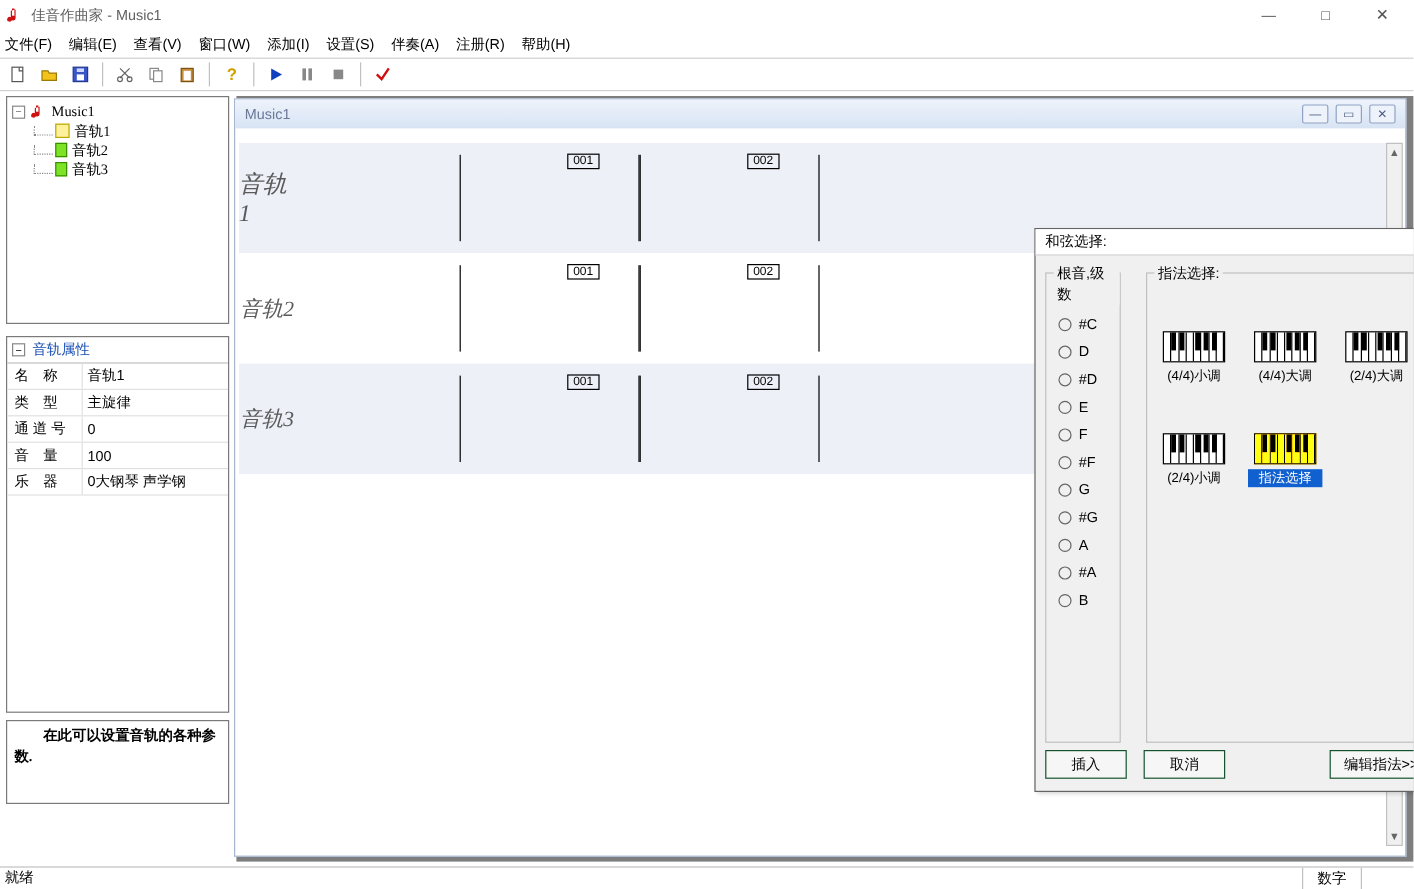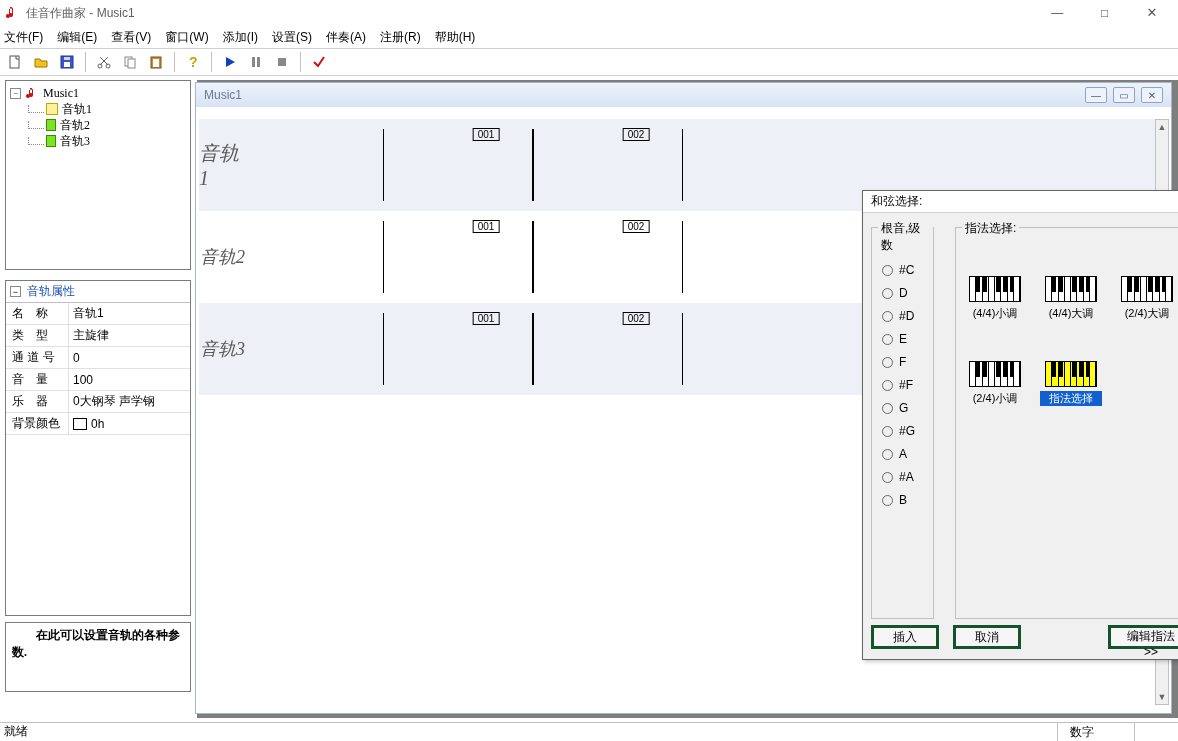--- a/index.html
+++ b/index.html
@@ -90,24 +90,24 @@
   .fin-grid { padding:14px 8px 8px 8px; display:flex; flex-wrap:wrap; gap:6px 14px; }
   .fin-item { width:62px; text-align:center; font-size:11px;margin-top:34px; }
   .piano { width:52px; height:26px; background:#fff; border:1px solid #000; position:relative; margin:0 auto 4px; display:flex; }
   .piano .wk{flex:1;border-right:1px solid #000;}
   .piano .wk:last-child{border-right:none;}
   .piano .bk{position:absolute;top:0;width:4px;height:15px;background:#000;}
   .fin-item.sel .cap{background:#1060d0;color:#fff;padding:0 2px;}
   .fin-item.sel .piano{filter:hue-rotate(200deg) brightness(2.3);}
   .piano.blue{background:#3d9bff;}
   .dlg-btns { position:absolute; left:8px; right:8px; bottom:8px; height:26px; display:flex; gap:14px; }
-  .dlg-btns button { height:24px; background:#f6f6f6; border:3px solid #14532d; font-size:12px; padding:0 10px; }
+  .dlg-btns button { height:24px; background:#f6f6f6; border:1px solid #14532d; font-size:12px; padding:0 10px; }
   .dlg-btns .sp{flex:1;}
   .statusbar { position:absolute; left:0; right:0; bottom:0; height:19px; border-top:1px solid #c0c0c0; display:flex; align-items:flex-start; font-size:12px; padding:0 4px; }
-  .status-cell { border-left:1px solid #c0c0c0; padding:0 12px; height:100%; display:flex; align-items:center;margin-left:28px; }
+  .status-cell { border-left:1px solid #c0c0c0; padding:0 12px; height:100%; display:flex; align-items:center; }
   .statusbar .fill{flex:1;}
   
   svg{display:block;}
 </style>
 </head>
 <body>
 
 <div class="titlebar">
   <span class="icon">
     <svg width="16" height="16">
@@ -257,27 +257,20 @@
             <div class="prop-v">0</div>
           </div>
         <div class="prop-row">
             <div class="prop-k">音　量</div>
             <div class="prop-v">100</div>
           </div>
         <div class="prop-row">
             <div class="prop-k">乐　器</div>
             <div class="prop-v">0大钢琴 声学钢</div>
           </div>
-        <div class="prop-row">
-            <div class="prop-k">背景颜色</div>
-            <div class="prop-v">
-              <span class="swatch"></span>
-              <span>0h</span>
-            </div>
-          </div>
       </div>
       <div style="height:180px"></div>
     </div>
 
     <div class="hint">　　在此可以设置音轨的各种参数.</div>
   </div>
 
   <div class="mdi-area">
     <div class="child-win">
       <div class="child-tb">

